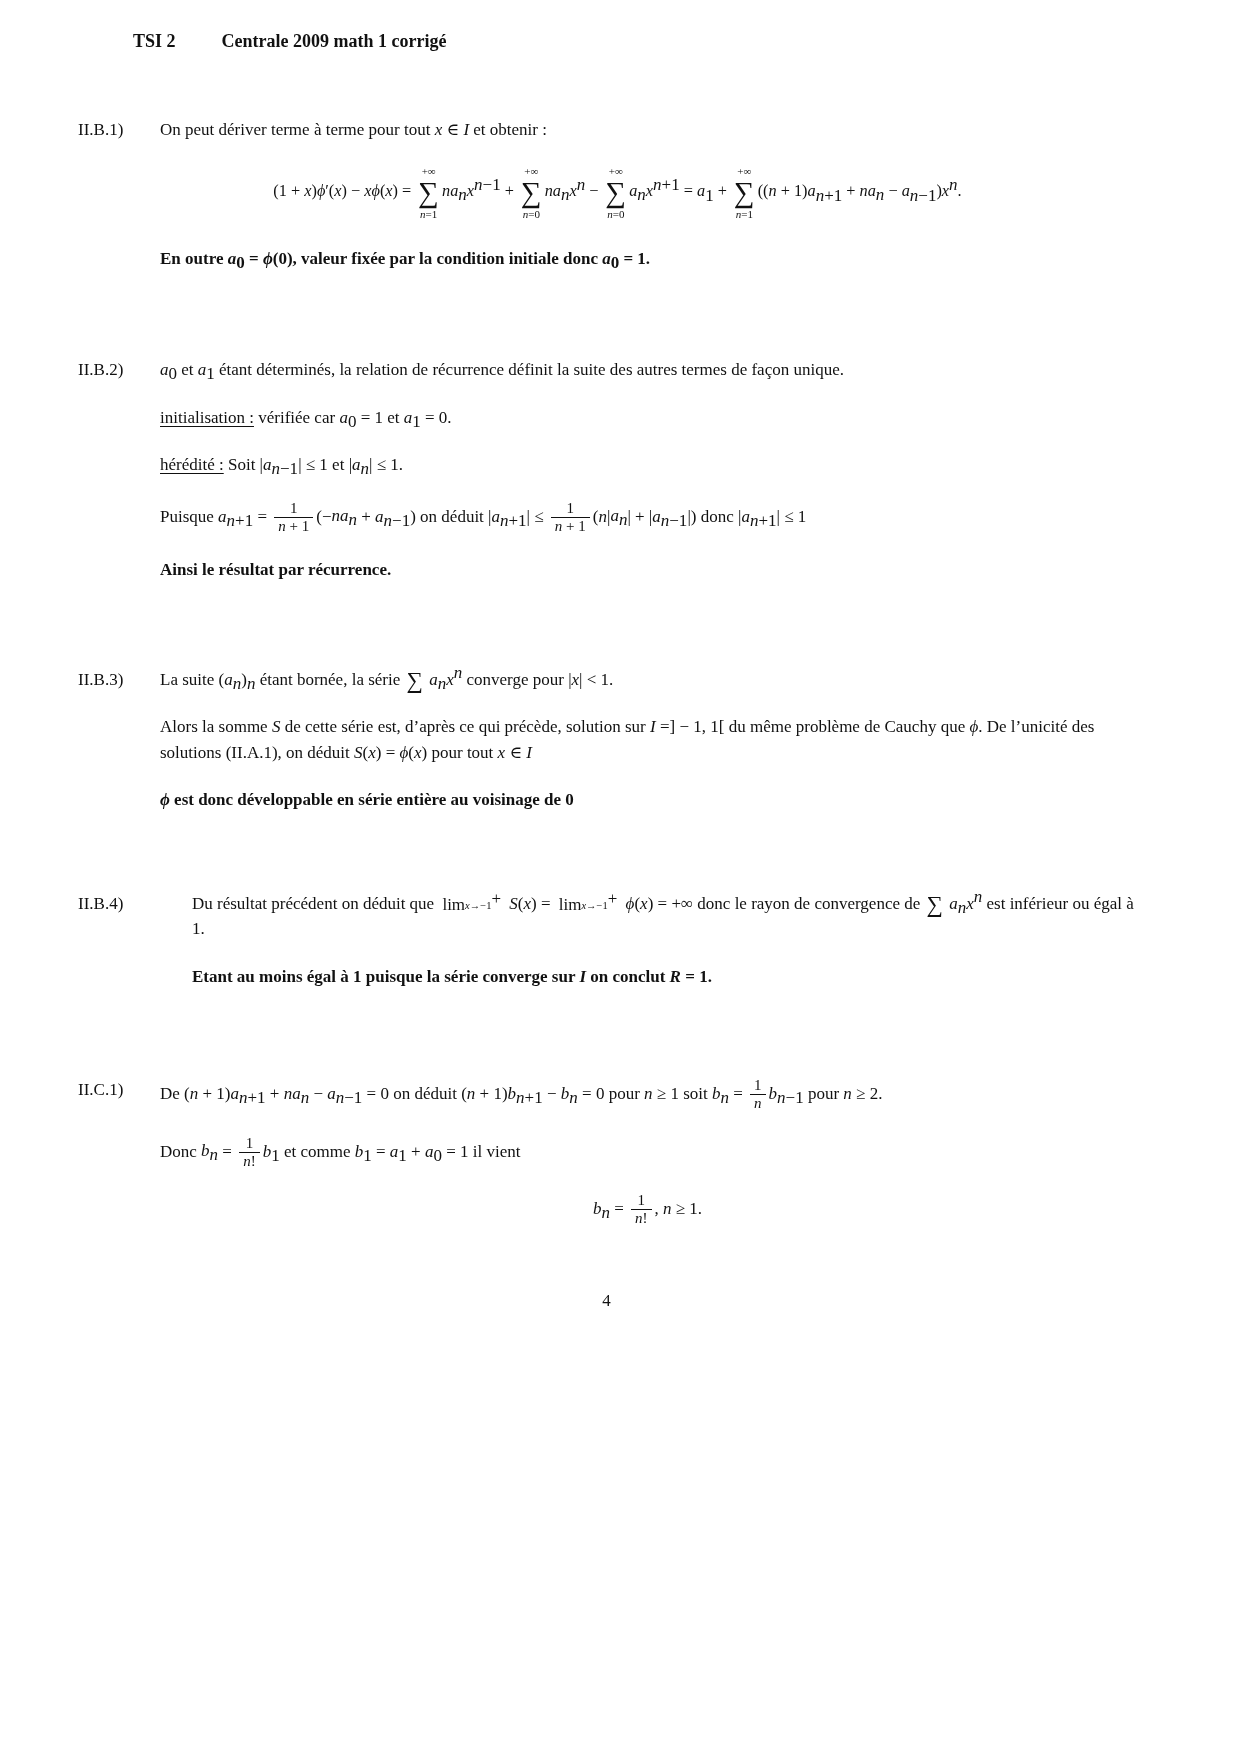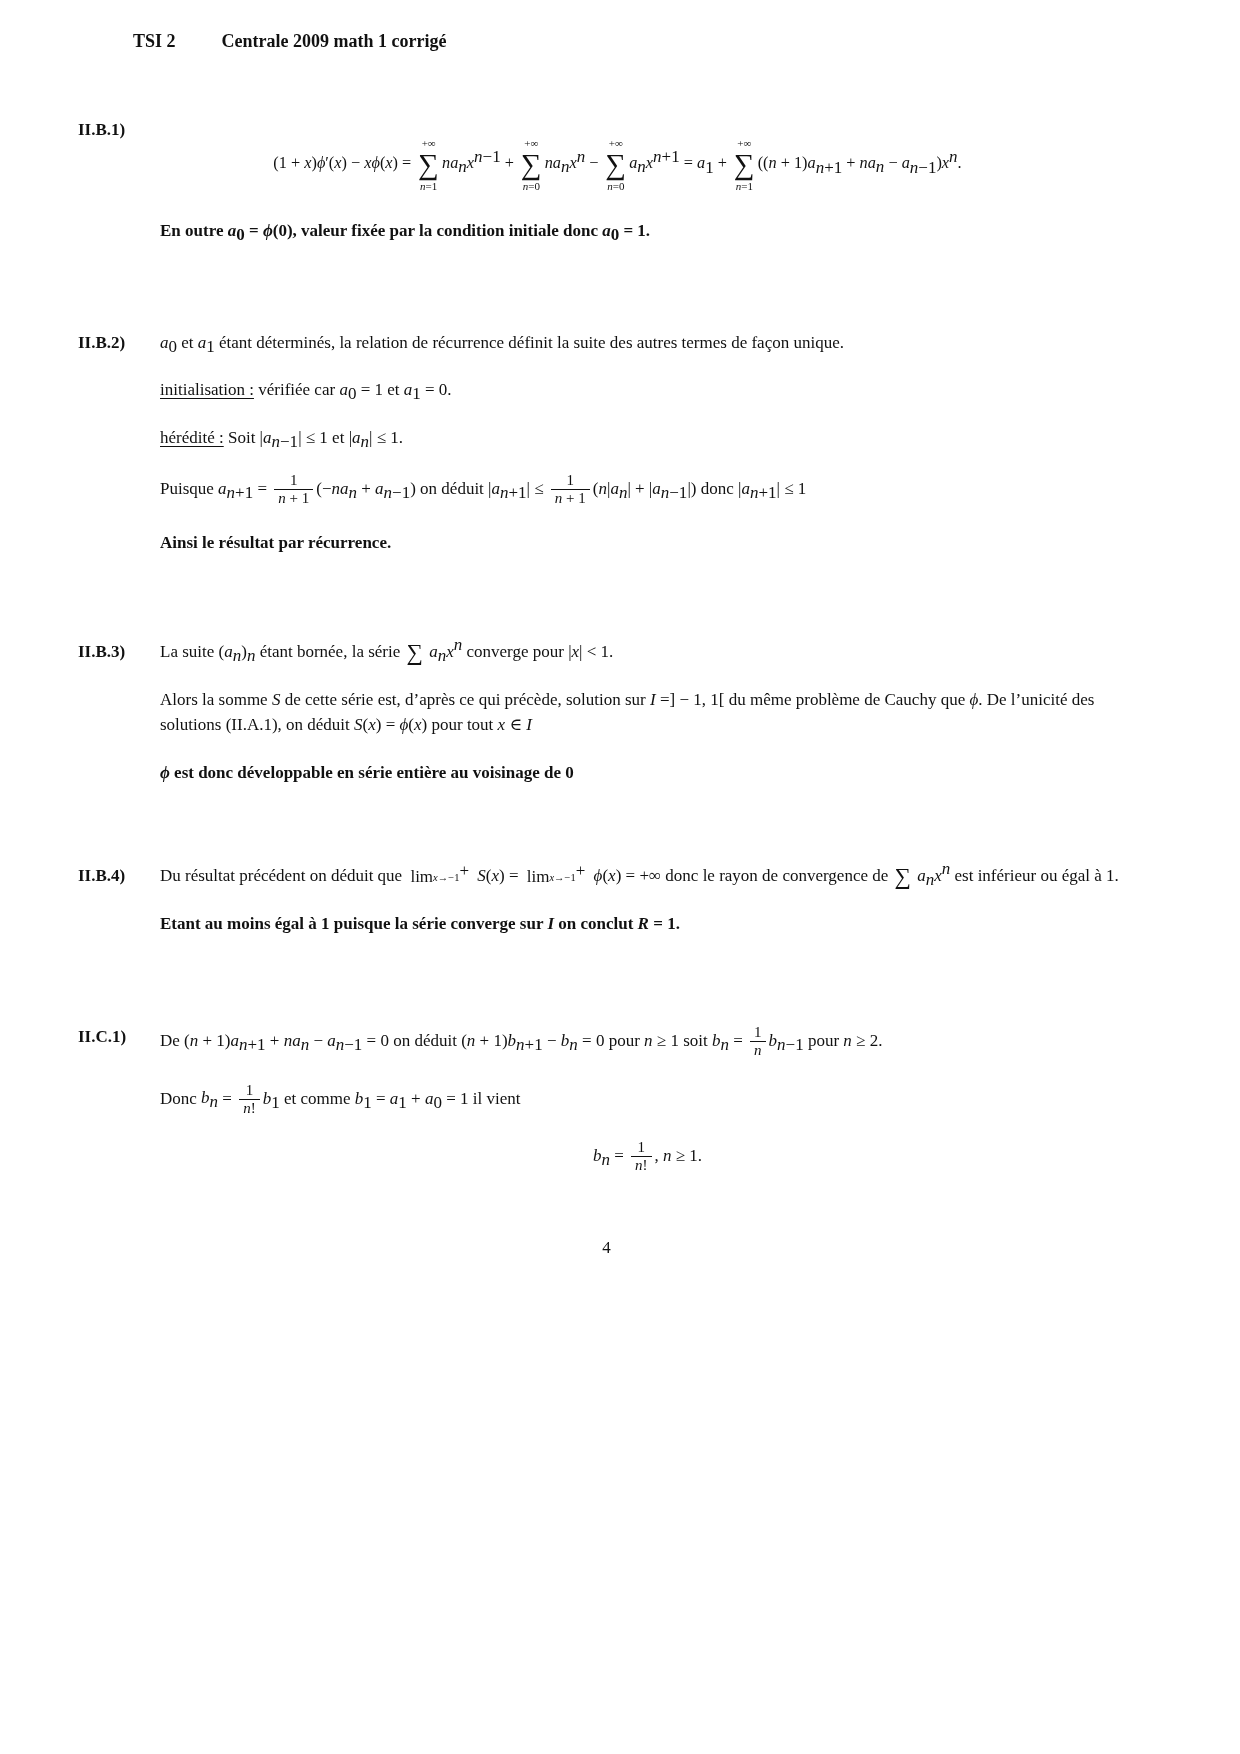--- a/index.html
+++ b/index.html
@@ -28,21 +28,21 @@
     margin-bottom: 62px;
     font-weight: bold;
     font-size: 18px;
   }
   .section {
     display: flex;
     align-items: flex-start;
   }
   .section-label {
     flex: 0 0 82px;
-    font-weight: bold;
+    font-weight: normal;
   }
   .section-body {
     flex: 1;
     min-width: 0;
   }
   .para { margin: 0 0 22px 0; }
   .para:last-child { margin-bottom: 0; font-weight: bold; }
   .equation {
     text-align: center;
     margin: 20px 0 26px 0;
@@ -97,41 +97,42 @@
     margin: 0 4px;
     line-height: 1;
   }
   .limop .l { font-size: 17px; line-height: 1.05; }
   .limop .b { font-size: 10.5px; line-height: 1.1; }
 
   
   .s-iib1 { margin-bottom: 86px; }
   .s-iib2 { margin-bottom: 84px; }
   .s-iib3 { margin-bottom: 78px; }
-  .s-iib4 { margin-bottom: 88px; }
+  .s-iib4 { margin-bottom: 88px; gap: 32px; }
   .s-iic1 { margin-bottom: 0; }
 
   .page-number {
     text-align: center;
     margin-top: 34px;
   }
 </style>
 </head>
 <body>
 
 <div class="page">
 
   <div class="doc-header">
     <span>TSI 2</span>
     <span>Centrale 2009 math 1 corrigé</span>
   </div>
 
   <div class="section s-iib1">
     <div class="section-label">II.B.1)</div>
     <div class="section-body">
+      <p class="para">On peut dériver terme à terme pour tout <i>x</i> ∈ <i>I</i> et obtenir :</p>
       <div class="equation smallfit">(1 + <i>x</i>)<i>ϕ</i>′(<i>x</i>) − <i>xϕ</i>(<i>x</i>) = <span class="sum">
             <span class="t">+∞</span>
             <span class="s">∑</span>
             <span class="b"><i>n</i>=1</span>
           </span><i>na<sub>n</sub>x</i><sup><i>n</i>−1</sup> + <span class="sum">
             <span class="t">+∞</span>
             <span class="s">∑</span>
             <span class="b"><i>n</i>=0</span>
           </span><i>na<sub>n</sub>x<sup>n</sup></i> − <span class="sum">
             <span class="t">+∞</span>

